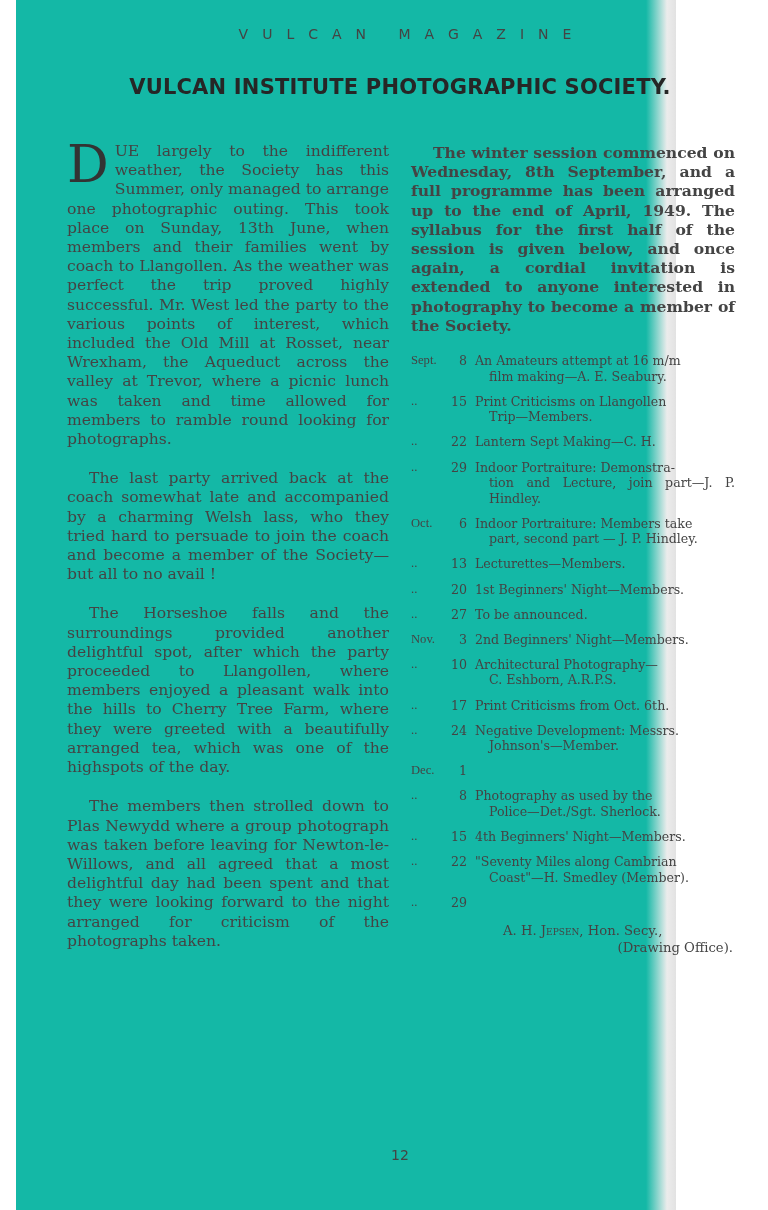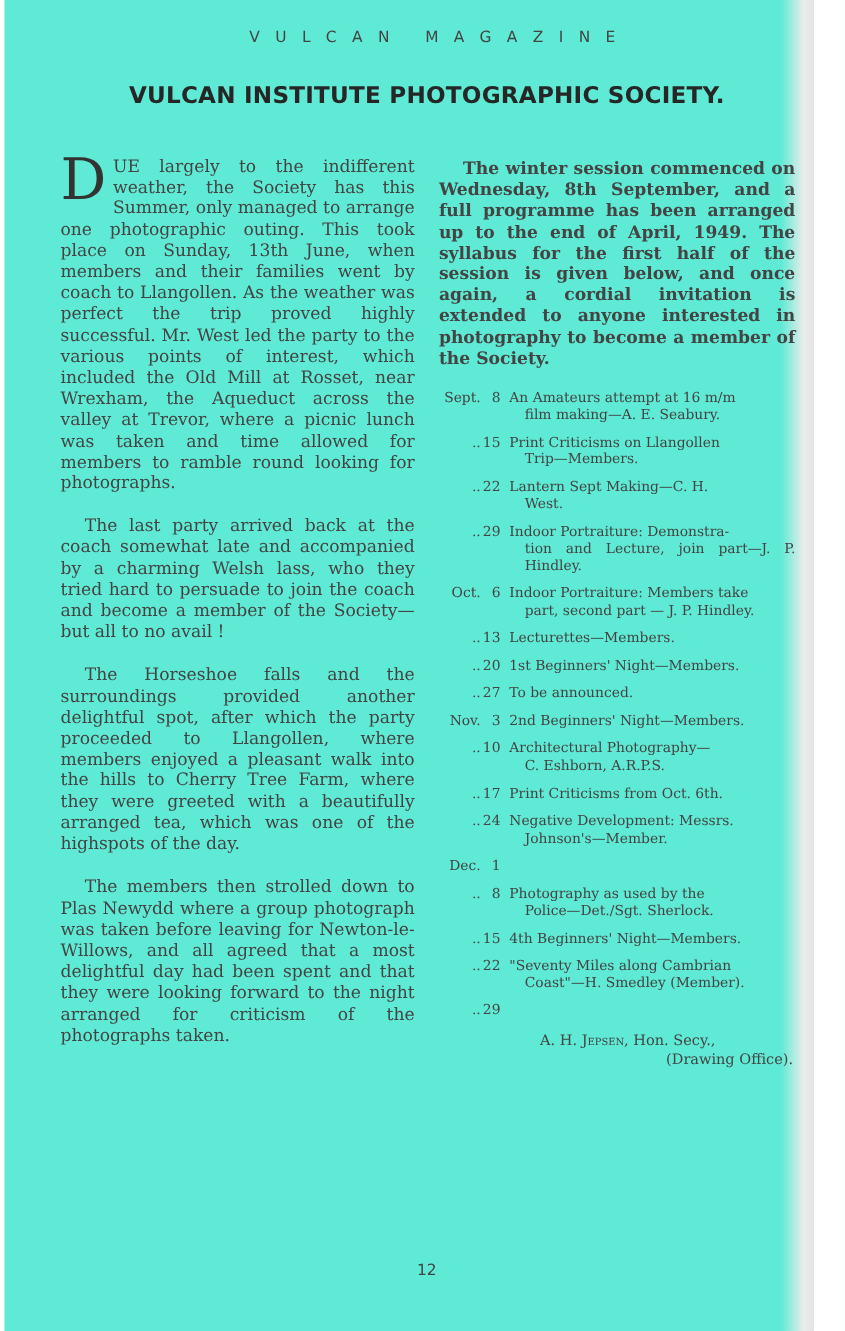--- a/index.html
+++ b/index.html
@@ -10,23 +10,23 @@
     body {
       width: 768px;
       height: 1210px;
       position: relative;
       overflow: hidden;
       font-family: "DejaVu Serif", "Liberation Serif", serif;
       color: #3a3a3a;
     }
     .page {
       position: absolute;
-      left: 4px; top: 0;
-      width: 736px; height: 1210px;
-      background: #5eead4;
+      left: 16px; top: 0;
+      width: 660px; height: 1210px;
+      background: #14b8a6;
     }
     .edge-shadow {
       position: absolute;
       right: 0; top: 0;
       width: 30px; height: 1210px;
       background: linear-gradient(to right, rgba(255,255,255,0) 0%, #ececec 70%, #e2e2e2 100%);
     }
     .running-head {
       position: absolute;
       top: 26px;
@@ -94,23 +94,24 @@
     .schedule {
       font-size: 12.6px;
       line-height: 15.6px;
     }
     .entry {
       display: flex;
       margin-bottom: 9.5px;
     }
     .entry .month {
       width: 38px;
-      text-align: right;
+      text-align: left;
       flex: none;
       white-space: nowrap;
+      font-family: Liberation Serif, serif;
     }
     .entry .day {
       width: 18px;
       text-align: right;
       flex: none;
       margin-right: 8px;
     }
     .entry .desc {
       flex: 1;
       text-align: justify;
@@ -184,21 +185,20 @@
           <span class="desc">
             <span class="first-line">Print Criticisms on Llangollen</span>
             <span class="hanging">Trip—Members.</span>
           </span>
         </div>
         <div class="entry">
           <span class="month">..</span>
           <span class="day">22</span>
           <span class="desc">
             <span class="first-line">Lantern Sept Making—C. H.</span>
-            <span class="hanging">West.</span>
           </span>
         </div>
         <div class="entry">
           <span class="month">..</span>
           <span class="day">29</span>
           <span class="desc">
             <span class="first-line">Indoor Portraiture: Demonstra-</span>
             <span class="hanging">tion and Lecture, join part—J. P. Hindley.</span>
           </span>
         </div>

